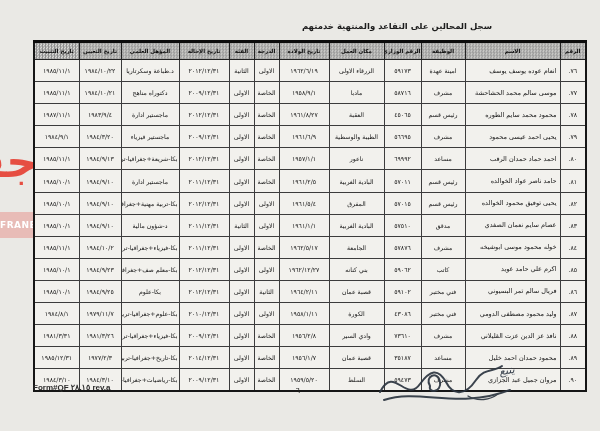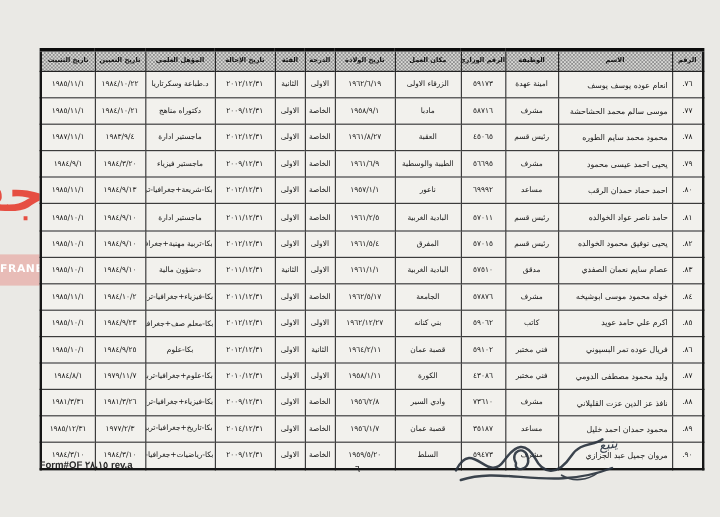--- a/index.html
+++ b/index.html
@@ -11,21 +11,21 @@
   .sheet{position:absolute;inset:0;}
   .title{
     position:absolute;top:21px;left:322px;width:170px;
     font-size:8.5px;font-weight:bold;color:#1c1c1c;
     direction:rtl;text-align:center;white-space:nowrap;
     letter-spacing:.2px;z-index:2;
   }
   table.reg{
     position:absolute;left:33px;top:40px;width:552px;
     border-collapse:collapse;table-layout:fixed;direction:rtl;
-    border:2px solid #161616;z-index:2;background:#ffffff;
+    border:2px solid #161616;z-index:2;background:#4d7c0f;
   }
   table.reg th{
     height:16px;padding:0;
     background:repeating-conic-gradient(#8f8f8f 0% 25%,#d9d9d6 0% 50%);
     background-size:3px 3px;
     font-size:5.5px;font-weight:700;color:#0d0d0d;
     border:1px solid #222;border-top:3px solid #0c0c0c;
     text-align:center;overflow:hidden;white-space:nowrap;
   }
   table.reg td{
@@ -73,20 +73,21 @@
 </head>
 <body>
 
 <div class="sheet">
 
   <div class="wm-side">
     <span>جفرا نيوز</span>
   </div>
   <div class="wm-band">FRANEWS</div>
 
+  <div class="title">سجل المحالين على التقاعد والمنتهية خدمتهم</div>
 
   <table class="reg">
     <colgroup>
       <col style="width:26px">
         <col style="width:95px">
         <col style="width:44px">
       <col style="width:37px">
         <col style="width:55px">
         <col style="width:50px">
       <col style="width:25px">
@@ -248,21 +249,21 @@
           <td>١٩٦٢/١٢/٢٧</td>
           <td>الاولى</td>
           <td>الاولى</td>
           <td>٢٠١٢/١٢/٣١</td>
           <td>بكا-معلم صف+جغرافيا-تربية</td>
           <td>١٩٨٤/٩/٢٣</td>
           <td>١٩٨٥/١٠/١</td>
         </tr>
         <tr>
           <td>٨٦.</td>
-          <td class="name">فريال عوده تمر البسيوني</td>
+          <td class="name">فريال سالم تمر البسيوني</td>
           <td>فني مختبر</td>
           <td>٥٩١٠٢</td>
           <td>قصبة عمان</td>
           <td>١٩٦٤/٢/١١</td>
           <td>الثانية</td>
           <td>الاولى</td>
           <td>٢٠١٢/١٢/٣١</td>
           <td>بكا-علوم</td>
           <td>١٩٨٤/٩/٢٥</td>
           <td>١٩٨٥/١٠/١</td>

